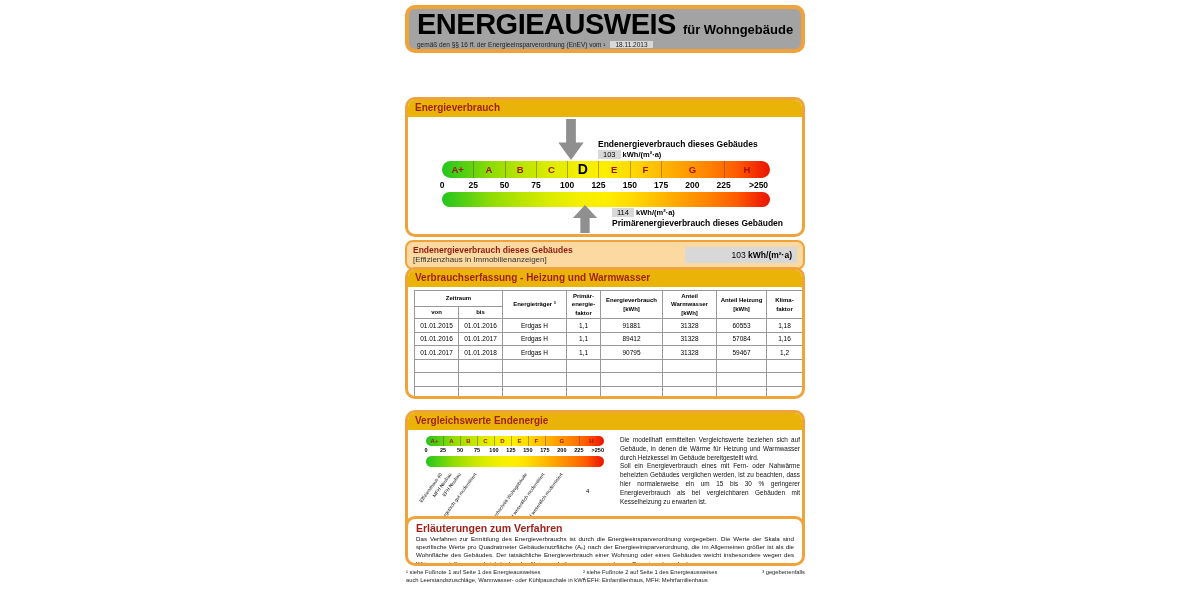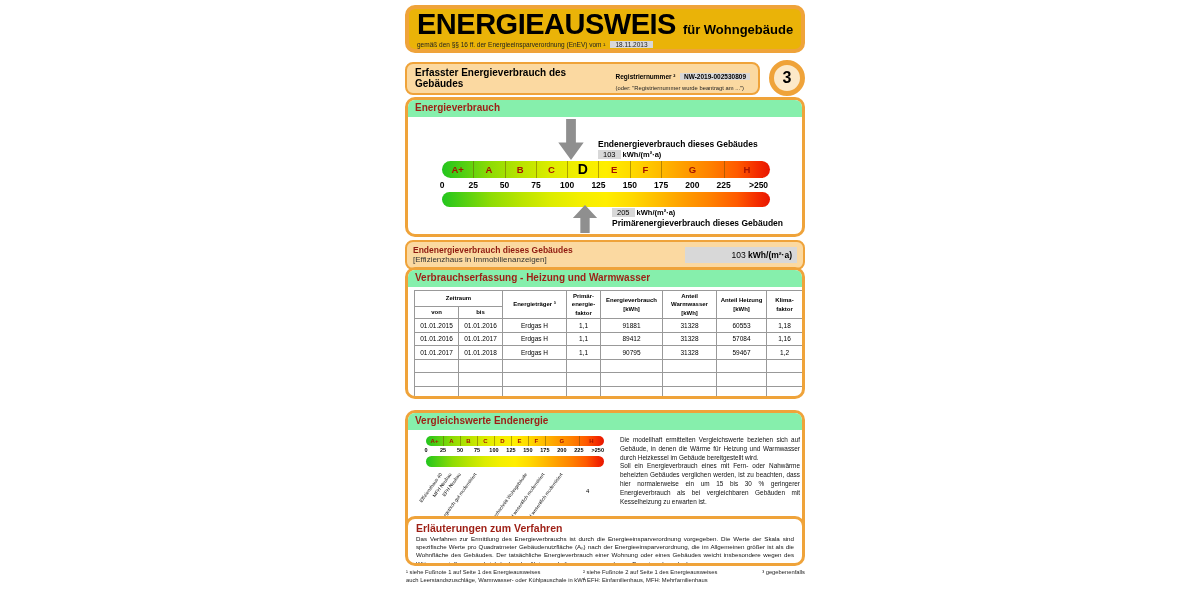--- a/index.html
+++ b/index.html
@@ -1,24 +1,24 @@
 <!DOCTYPE html>
 <html><head>
 <meta charset="utf-8">
 <style>
   html,body{margin:0;padding:0;background:#fff;}
   .stage{position:relative;width:1200px;height:600px;overflow:hidden;font-family:"Liberation Sans",sans-serif;background:#fff;}
   .sheet{position:absolute;left:403px;top:0;width:404px;height:600px;}
 
   .box{position:absolute;left:2px;width:400px;border:3px solid #EFA33A;border-radius:10px;background:#fff;box-sizing:border-box;overflow:hidden;}
-  .strip{background:#86efac;color:#9E1F15;font-weight:bold;font-size:10px;padding:2px 7px;height:17px;box-sizing:border-box;}
+  .strip{background:#eab308;color:#9E1F15;font-weight:bold;font-size:10px;padding:2px 7px;height:17px;box-sizing:border-box;}
   .badge{background:#D8D8D8;padding:0 5px;display:inline-block;}
 
   
-  .hdr-box{position:absolute;left:2px;top:5px;width:400px;height:48px;border:4px solid #EFA33A;border-radius:10px;background:#eab308;box-sizing:border-box;padding:0 8px;}
+  .hdr-box{position:absolute;left:2px;top:5px;width:400px;height:48px;border:4px solid #EFA33A;border-radius:10px;background:#a3a3a3;box-sizing:border-box;padding:0 8px;}
   .hdr-line1{display:flex;align-items:baseline;white-space:nowrap;margin-top:1px;}
   .hdr-title{font-size:29px;font-weight:bold;letter-spacing:-0.5px;color:#000;line-height:1;}
   .hdr-suffix{font-size:13px;font-weight:bold;margin-left:7px;color:#000;}
   .hdr-line2{font-size:6.5px;color:#222;display:flex;gap:5px;align-items:center;margin-top:2px;}
 
   
   .subrow{position:absolute;left:2px;top:60px;width:400px;height:36px;display:flex;align-items:center;gap:9px;}
   .subbar{flex:1;height:33px;background:#FBD9A1;border:2px solid #EFA33A;border-radius:8px;box-sizing:border-box;display:flex;align-items:center;padding:0 8px;gap:6px;}
   .subbar-title{flex:1;font-size:10px;font-weight:bold;color:#000;}
   .regblock{line-height:1.3;}
@@ -107,33 +107,20 @@
       <div class="hdr-line1">
         <span class="hdr-title">ENERGIEAUSWEIS</span>
         <span class="hdr-suffix">für Wohngebäude</span>
       </div>
       <div class="hdr-line2">
         <span>gemäß den §§ 16 ff. der Energieeinsparverordnung (EnEV) vom ¹</span>
         <span class="badge">18.11.2013</span>
       </div>
     </div>
 
-    <div class="subrow">
-      <div class="subbar">
-        <div class="subbar-title">Erfasster Energieverbrauch des Gebäudes</div>
-        <div class="regblock">
-          <div>
-            <span class="reg-label">Registriernummer ²</span>
-            <span class="reg-badge">NW-2019-002530809</span>
-          </div>
-          <div class="reg-alt">(oder: "Registriernummer wurde beantragt am ...")</div>
-        </div>
-      </div>
-      <div class="page-circle">3</div>
-    </div>
 
     <div class="box ev-box">
       <div class="strip">Energieverbrauch</div>
       <div class="ev-area">
         <svg id="arrow-down" class="arrow-down" width="26" height="41" viewBox="0 0 26 42" style="left: 149.947px;">
             <path d="M8 0 h10 v24 h8 L13 42 L0 24 h8 Z" fill="#8F8F8F"></path>
           </svg>
         <div class="ee-label">Endenergieverbrauch dieses Gebäudes</div>
         <div class="ee-value">
           <span class="badge">103</span>
@@ -171,21 +158,21 @@
               <span class="tick" style="left: 76.3359%;">200</span>
               <span class="tick" style="left: 85.8779%;">225</span>
               <span class="tick" style="left: 96.5%;">&gt;250</span>
             </div>
           <div class="pill grad"></div>
         </div>
         <svg id="arrow-up" class="arrow-up" width="26" height="28" viewBox="0 0 26 30" style="left: 163.718px;">
             <path d="M13 0 L26 14 h-8 v16 h-10 v-16 H0 Z" fill="#8F8F8F"></path>
           </svg>
         <div class="pe-value">
-          <span class="badge">205</span>
+          <span class="badge">114</span>
           <span class="unit">kWh/(m²·a)</span>
         </div>
         <div class="pe-label">Primärenergieverbrauch dieses Gebäuden</div>
       </div>
     </div>
 
     <div class="mand-bar">
       <div>
         <div class="mand-l1">Endenergieverbrauch dieses Gebäudes</div>
         <div class="mand-l2">[Effizienzhaus in Immobilienanzeigen]</div>

